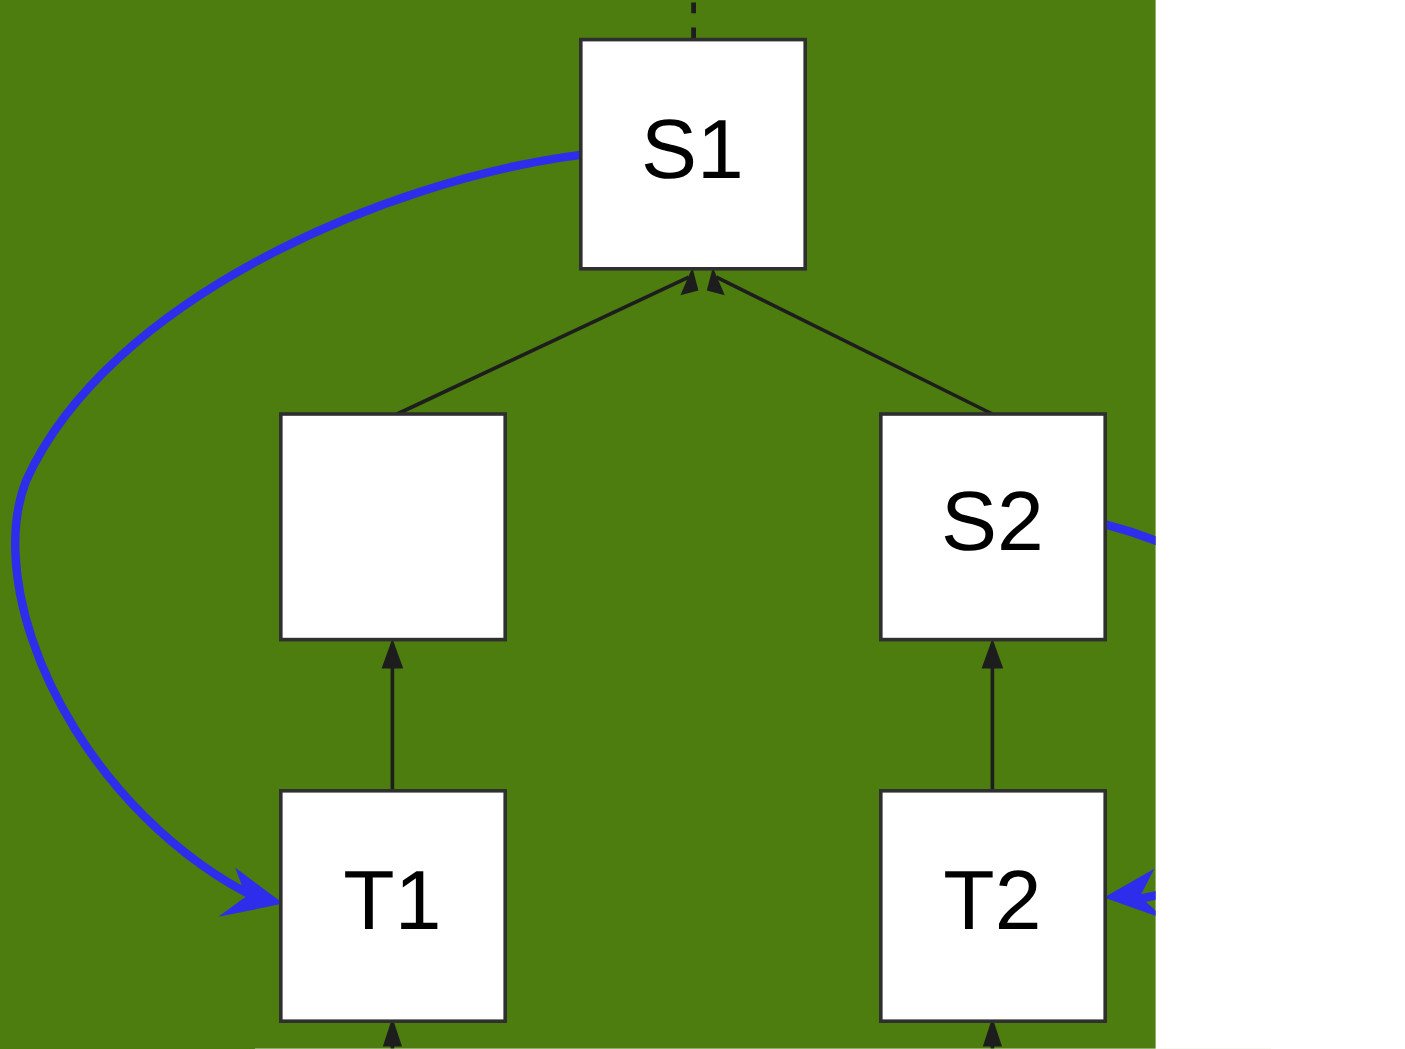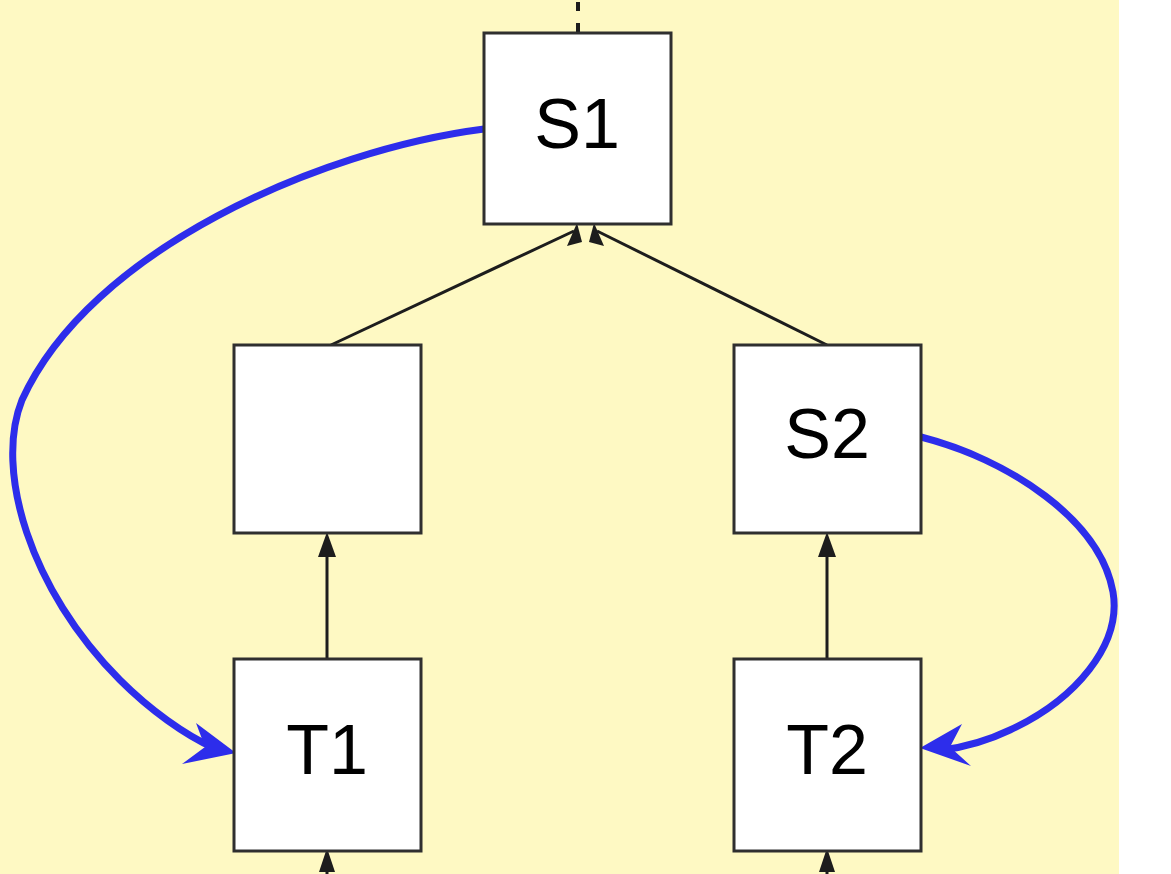--- a/index.html
+++ b/index.html
@@ -6,23 +6,23 @@
   html, body {
     margin: 0;
     padding: 0;
     background: #ffffff;
   }
   body {
     font-family: "Liberation Sans", sans-serif;
   }
   #canvas {
     position: relative;
-    width: 1119px;
+    width: 963px;
     height: 874px;
-    background: #fef9c3;
+    background: #4d7c0f;
     overflow: hidden;
   }
   #diagram-svg {
     position: absolute;
     left: 0;
     top: 0;
     width: 1171px;
     height: 874px;
     display: block;
   }

